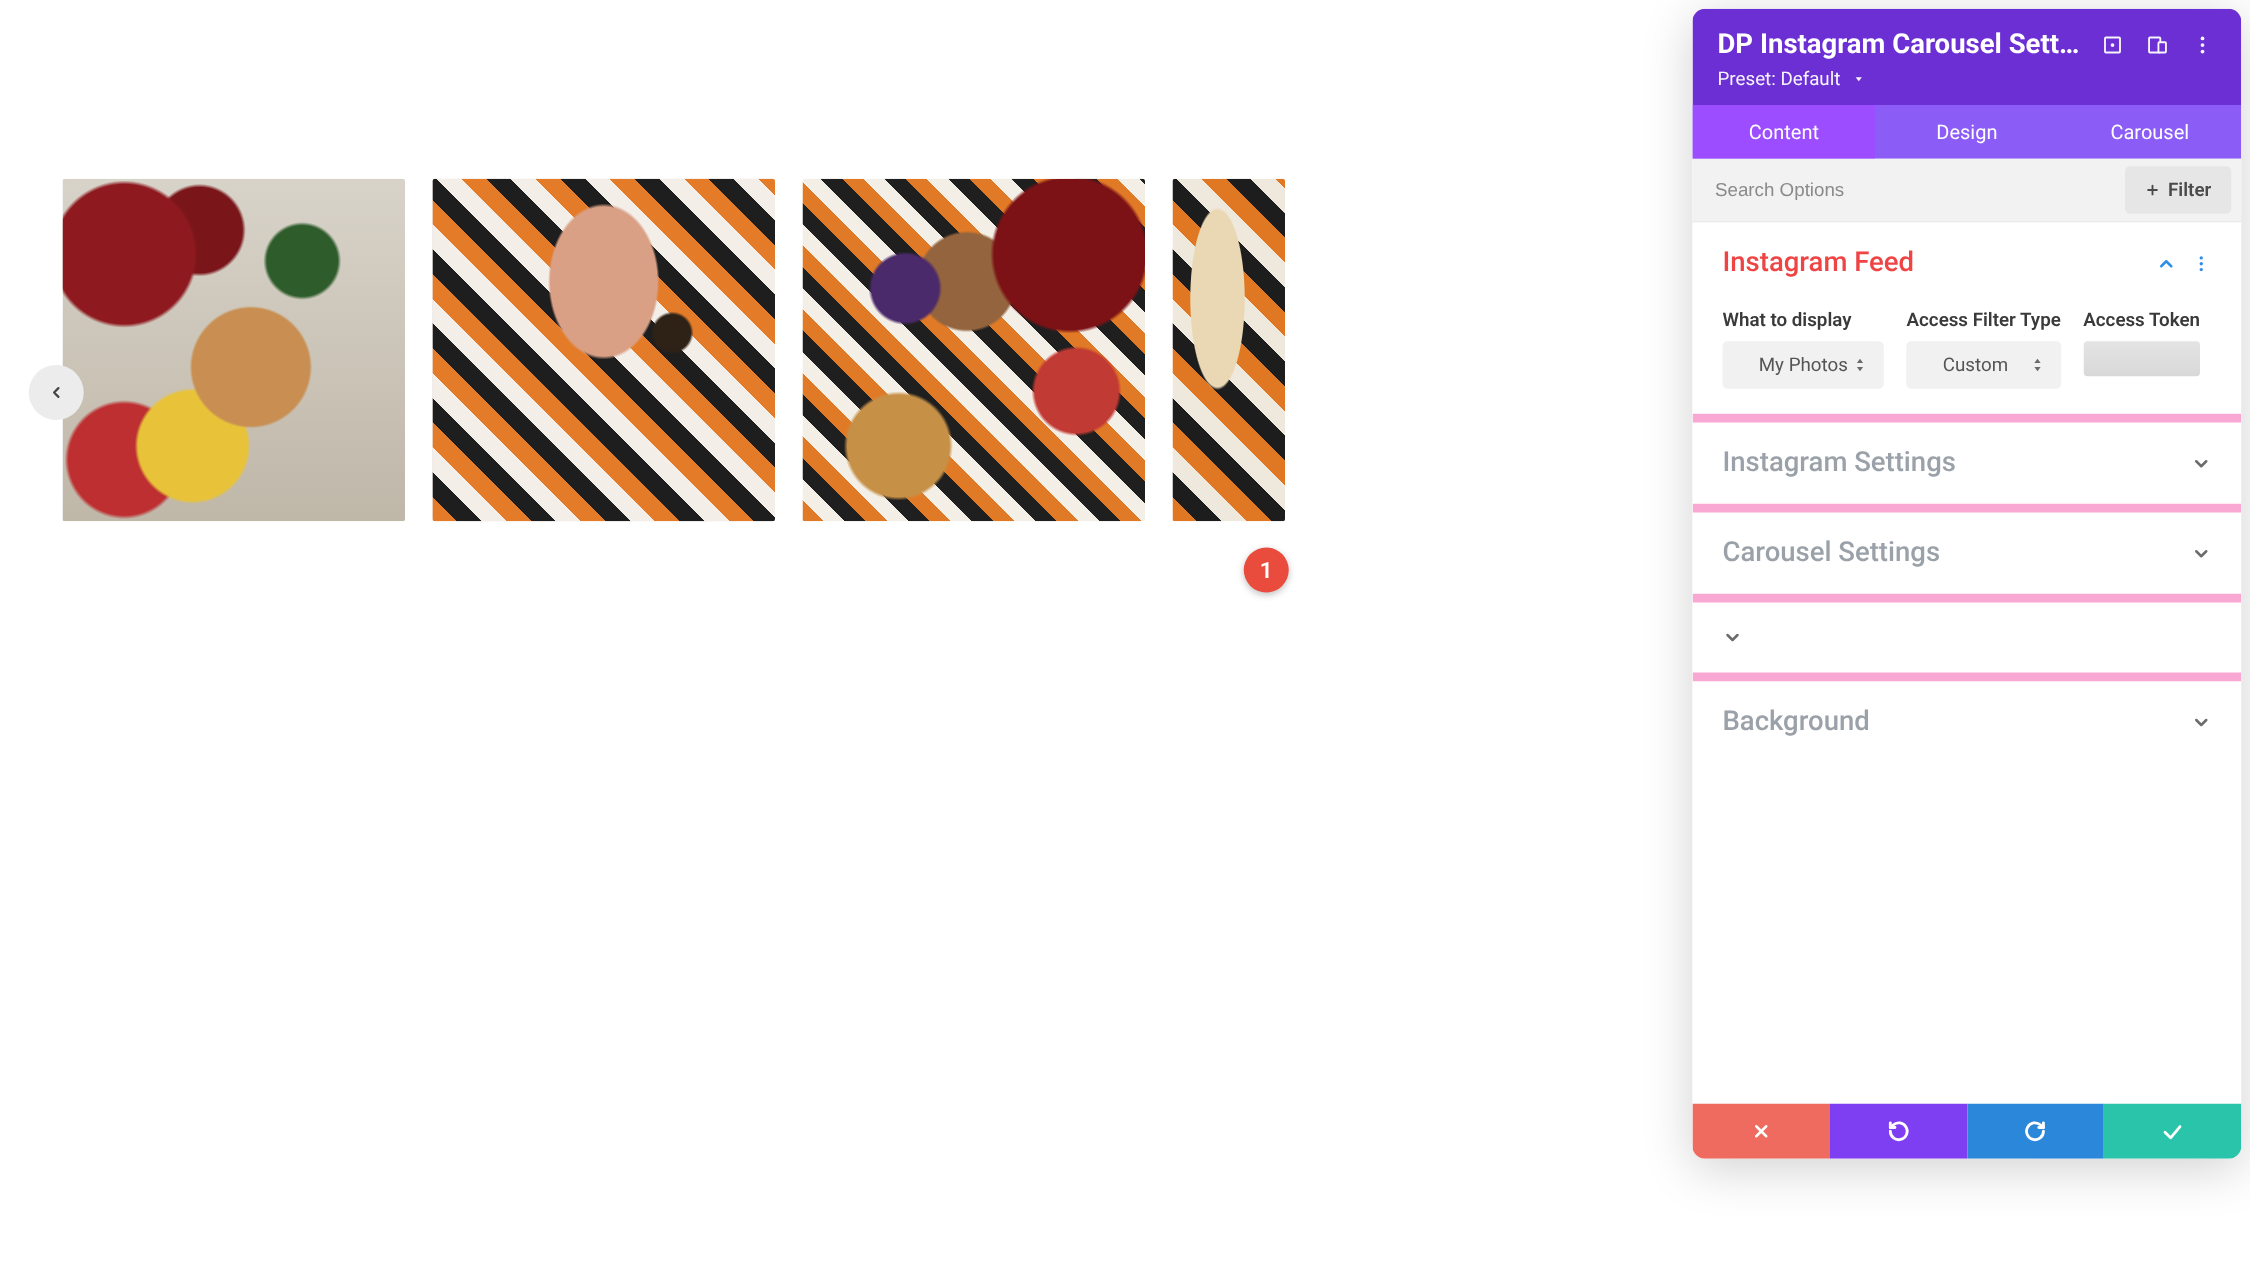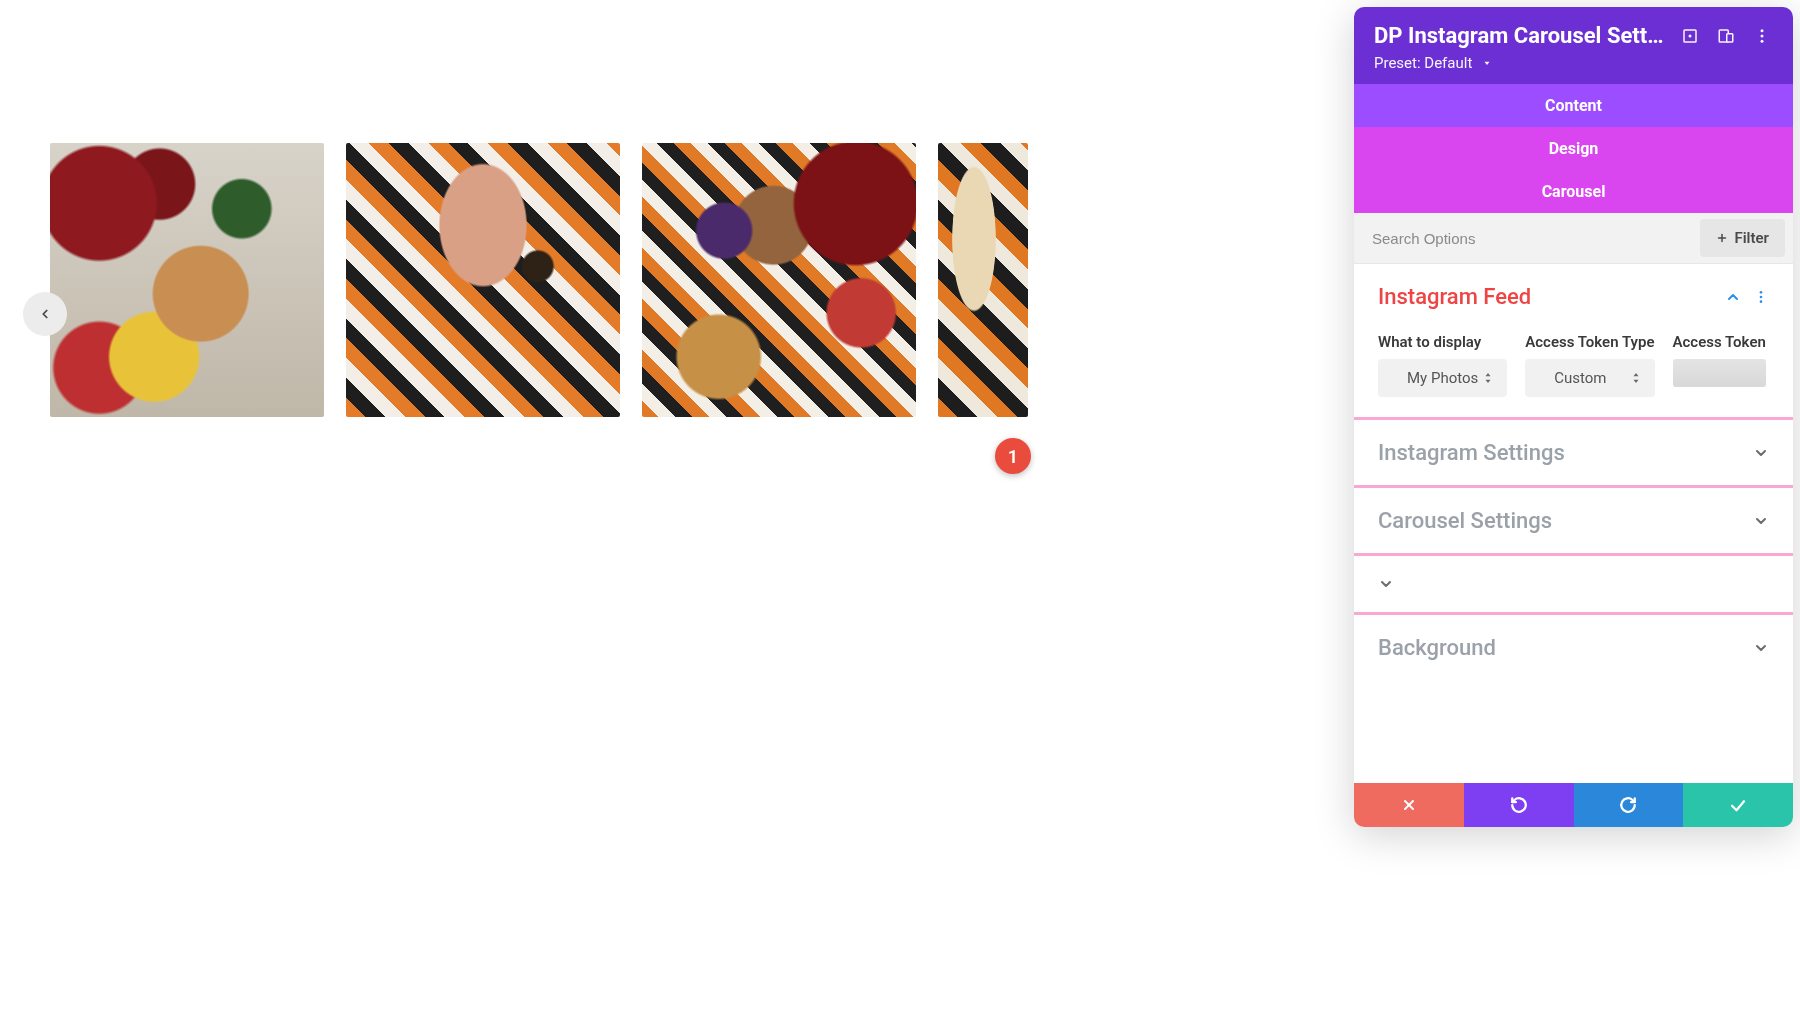--- a/index.html
+++ b/index.html
@@ -90,21 +90,21 @@
     display: flex; align-items: center; justify-content: center;
     box-shadow: 0 2px 6px rgba(0,0,0,.25);
     z-index: 50;
   }
 
   
   .panel {
     position: absolute;
     right: 7px; top: 7px;
     width: 439px;
-    height: 820px;
+    height: 920px;
     background: #fff;
     border-radius: 10px;
     box-shadow: 0 8px 40px rgba(0,0,0,.18);
     display: flex;
     flex-direction: column;
     overflow: hidden;
   }
 
   .panel-header {
     background: #6b2fd4;
@@ -127,25 +127,24 @@
   .panel-preset {
     margin-top: 6px;
     font-size: 15px;
     opacity: .95;
     display: inline-flex; align-items: center; gap: 10px;
     cursor: pointer;
   }
 
   .panel-tabs {
     display: flex;
-    background: #d946ef;
+    background: #8b5cf6;
     color: #fff;
     font-size: 16px;
-    font-weight: 700;
-    flex-direction: column;
+    font-weight: 400;
   }
   .panel-tab {
     flex: 1;
     text-align: center;
     padding: 12px 0;
     cursor: pointer;
   }
   .panel-tab.active {
     background: #9b4dff;
   }
@@ -174,21 +173,21 @@
     cursor: pointer;
   }
 
   .panel-body {
     flex: 1;
     overflow-y: auto;
     background: #fff;
   }
 
   .section {
-    border-top: 3px solid #f9a8d4;
+    border-top: 7px solid #f9a8d4;
   }
   .section:first-child { border-top: none; }
   .section-header {
     display: flex; align-items: center;
     padding: 20px 24px;
     cursor: pointer;
   }
   .section-title {
     flex: 1;
     font-size: 22px;
@@ -373,21 +372,21 @@
             <span class="caret">
               <svg width="10" height="14" viewBox="0 0 24 32" fill="#6a6a6a">
                   <polygon points="6 12 18 12 12 4"></polygon>
                   <polygon points="6 20 18 20 12 28"></polygon>
                 </svg>
             </span>
           </div>
         </div>
 
         <div>
-          <div class="field-label">Access Token Type</div>
+          <div class="field-label">Access Filter Type</div>
           <div class="select">
             <span>Custom</span>
             <span class="caret">
               <svg width="10" height="14" viewBox="0 0 24 32" fill="#6a6a6a">
                   <polygon points="6 12 18 12 12 4"></polygon>
                   <polygon points="6 20 18 20 12 28"></polygon>
                 </svg>
             </span>
           </div>
         </div>

